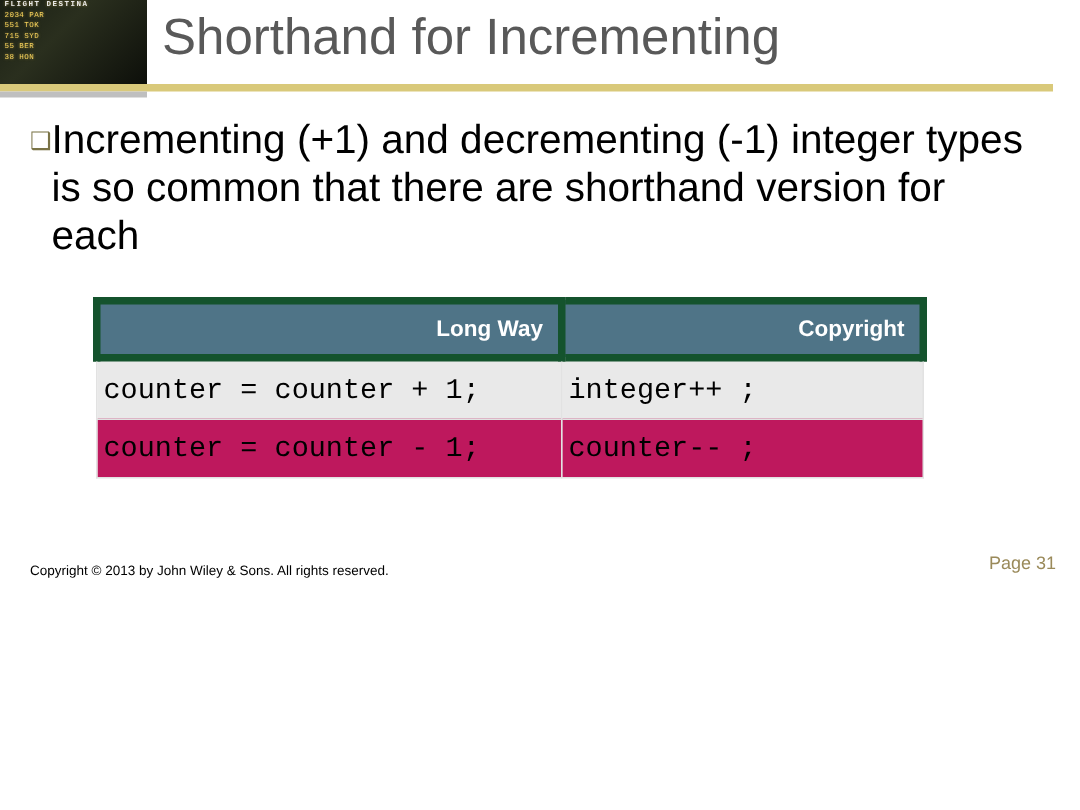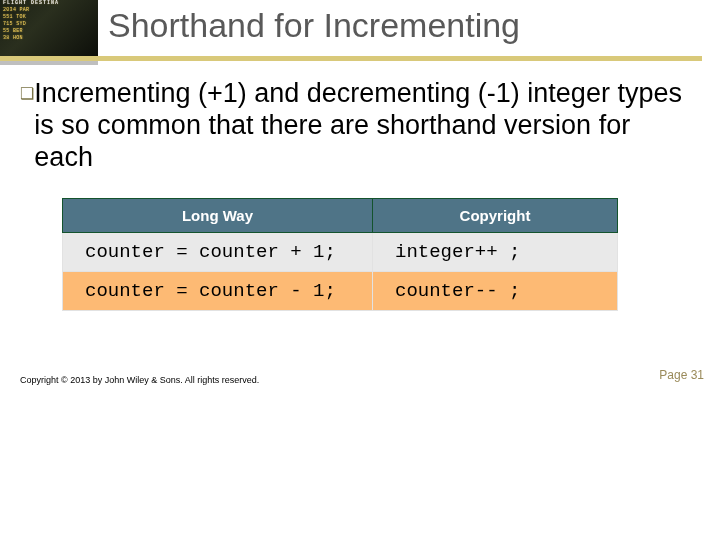--- a/index.html
+++ b/index.html
@@ -34,30 +34,30 @@
     font-size: 27px; line-height: 1.18; color: #000;
     font-family: Liberation Sans, sans-serif;
   }
   .tbl {
     margin: 24px 0 0 42px; width: 556px; border-collapse: collapse;
     font-size: 17px;
   }
   .tbl th {
     background: #4f7487; color: #fff; font-weight: bold;
     font-family: Arial, sans-serif; font-size: 15px;
-    padding: 8px 10px; text-align: center;
-    border: 1px solid #14532d;
+    padding: 8px 10px; text-align: right;
+    border: 5px solid #14532d;
   }
   .tbl td {
     font-family: "Courier New", Courier, monospace;
-    font-size: 19px; padding: 8px 22px; color: #000;
+    font-size: 19px; padding: 8px 4px; color: #000;
     border: 1px solid #e2e2e2;
   }
   .tbl tr.r1 td { background: #e9e9e9; }
-  .tbl tr.r2 td { background: #fdba74; }
+  .tbl tr.r2 td { background: #be185d; }
   .tbl td.long { width: 310px; }
   .footer-left {
     position: absolute; left: 20px; bottom: 11px;
     font-size: 9px; color: #000;
     font-family: Arial, sans-serif;
   }
   .footer-right {
     position: absolute; right: 16px; bottom: 14px;
     font-size: 12px; color: #9a8a5a;
     font-family: Arial, sans-serif;

